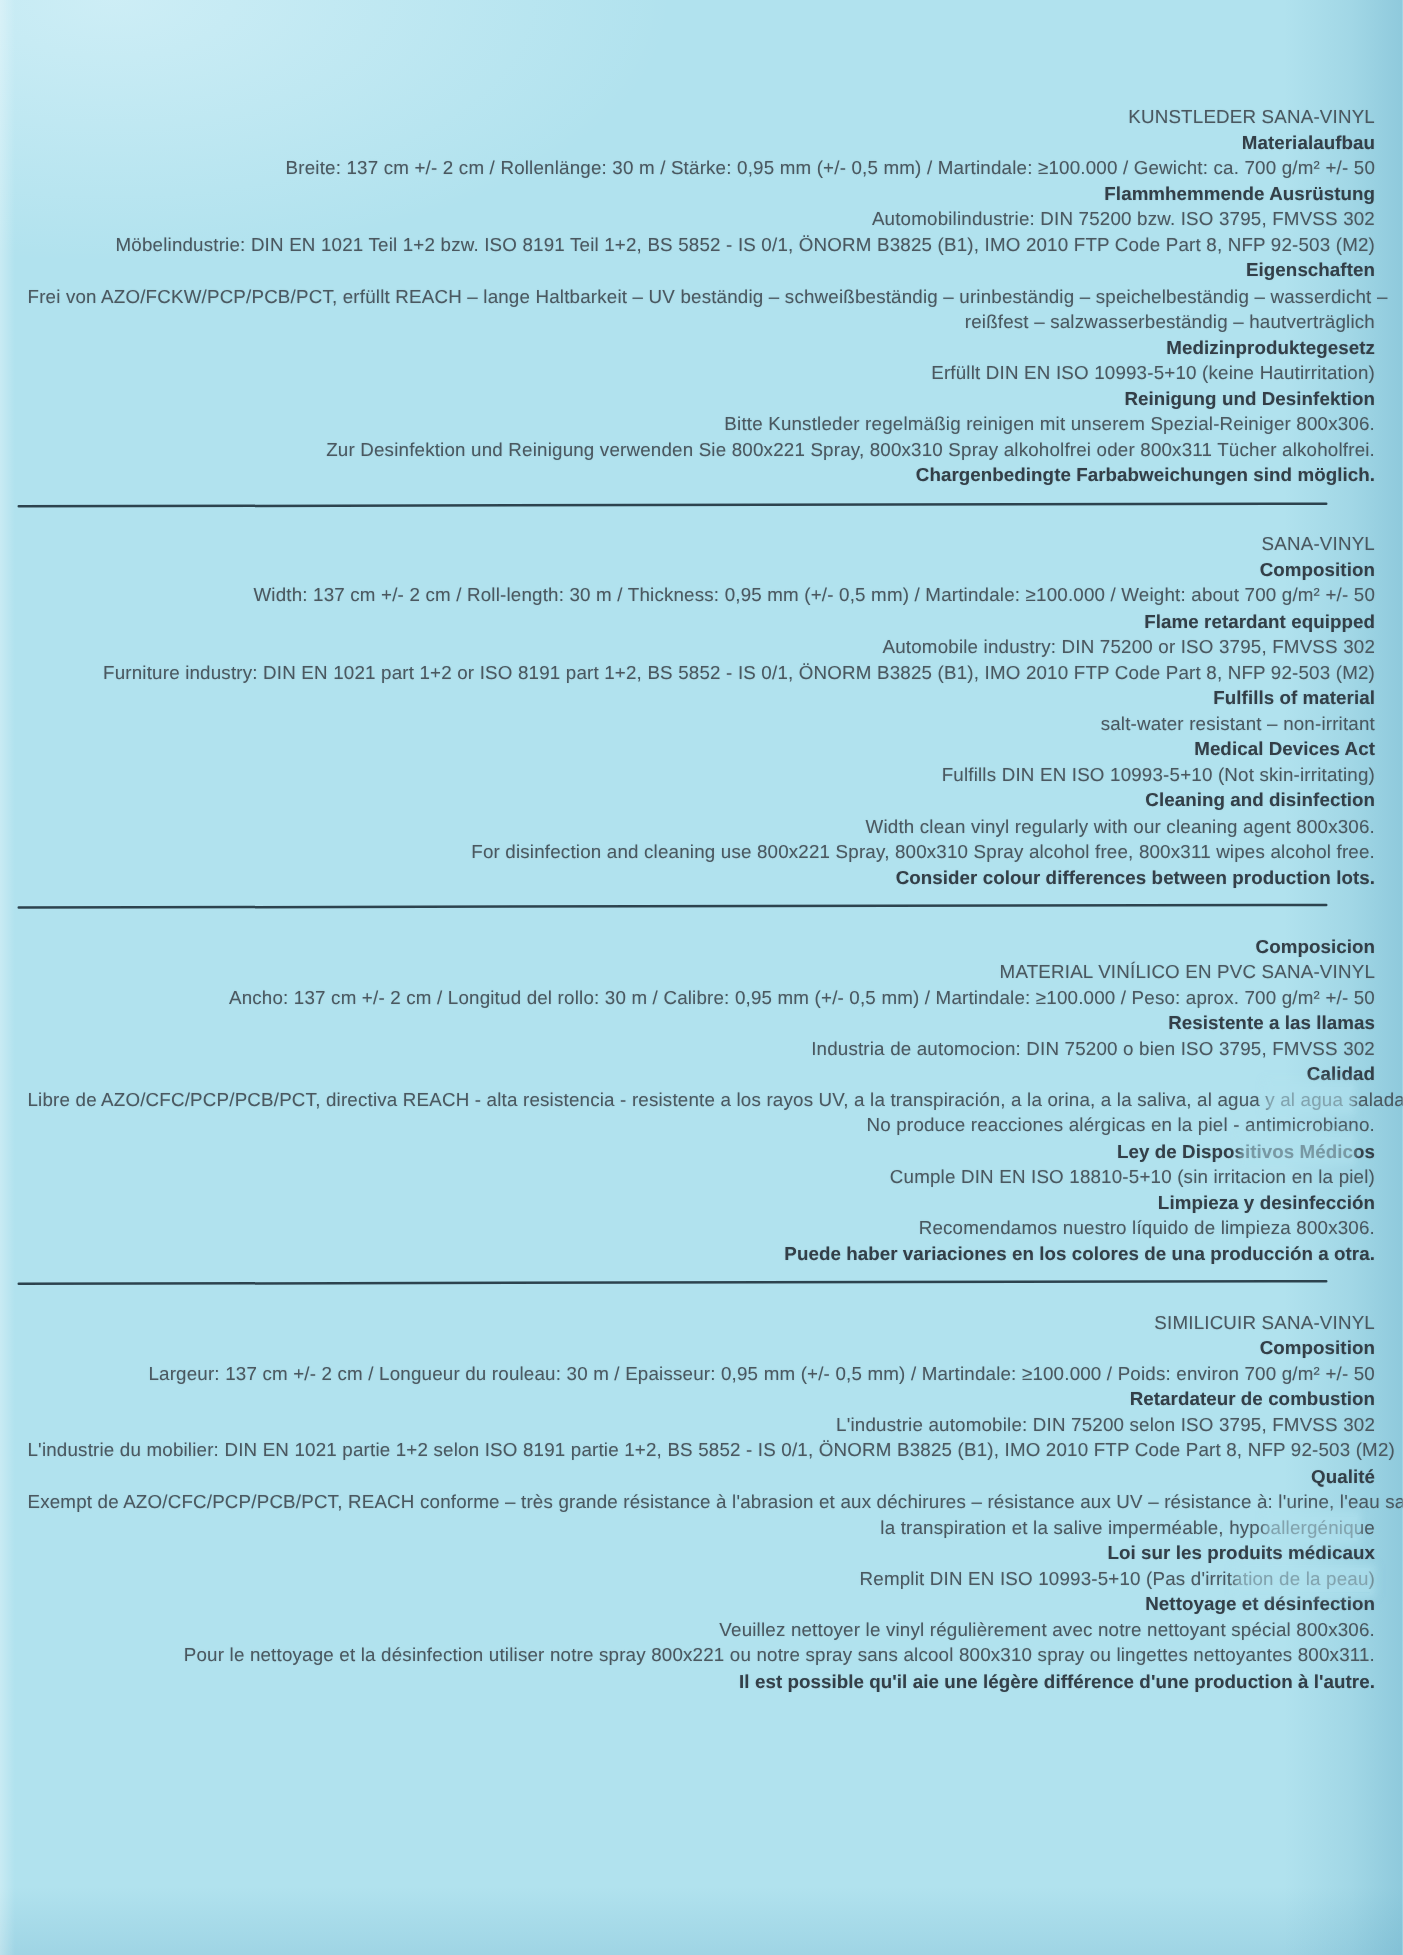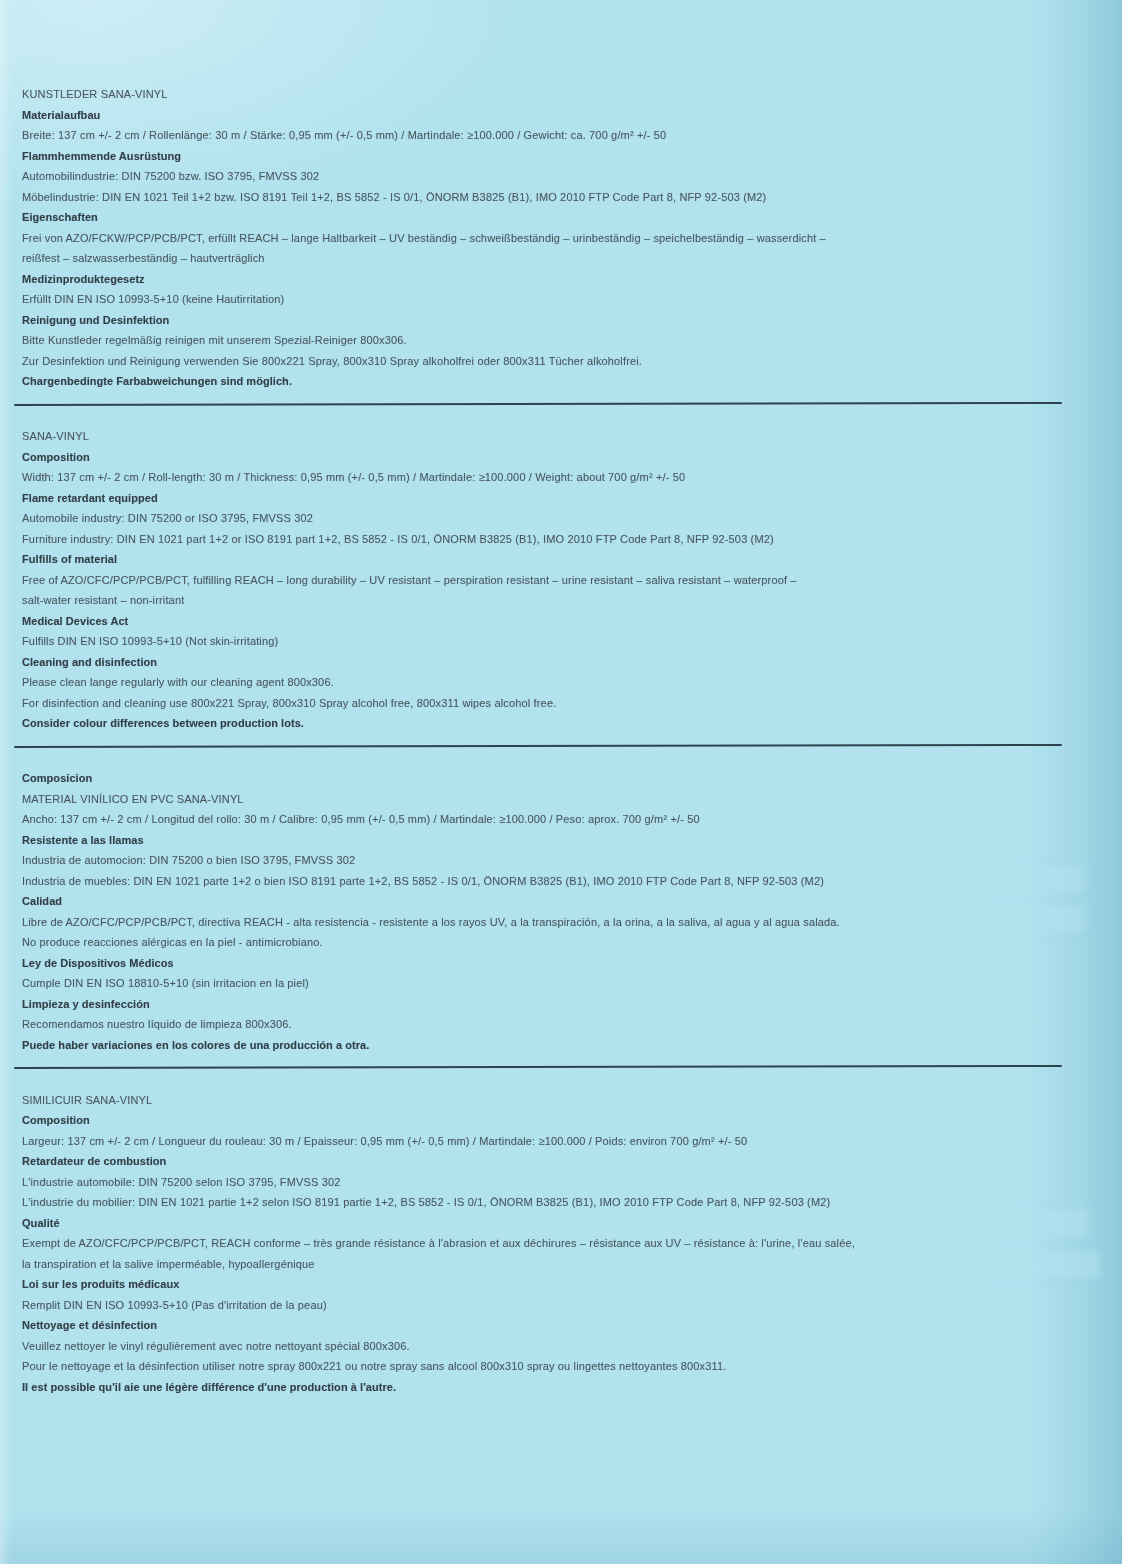--- a/index.html
+++ b/index.html
@@ -22,27 +22,28 @@
     --heading: #333f48;
     --rule: #223540;
   }
   #doc {
     position: absolute;
     left: 22px;
     top: 84px;
     right: 22px;
   }
   .line {
-    font-size: 11px;
+    font-size: 15px;
     line-height: 20.5px;
     height: 20.5px;
     white-space: nowrap;
     color: var(--text);
     letter-spacing: 0.15px;
     text-shadow: 0 0 1px rgba(74,88,96,0.28);
+    text-align: right;
   }
   .line.bold {
     font-weight: bold;
     color: var(--heading);
     letter-spacing: 0.05px;
     text-shadow: 0 0 1px rgba(51,63,72,0.25);
   }
   .line.title {
     color: var(--text);
   }
@@ -90,37 +91,35 @@
     </section>
     <div class="rule"></div>
     <section>
       <div class="line title">SANA-VINYL</div>
       <div class="line bold">Composition</div>
       <div class="line">Width: 137 cm +/- 2 cm / Roll-length: 30 m / Thickness: 0,95 mm (+/- 0,5 mm) / Martindale: ≥100.000 / Weight: about 700 g/m² +/- 50</div>
       <div class="line bold">Flame retardant equipped</div>
       <div class="line">Automobile industry: DIN 75200 or ISO 3795, FMVSS 302</div>
       <div class="line">Furniture industry: DIN EN 1021 part 1+2 or ISO 8191 part 1+2, BS 5852 - IS 0/1, ÖNORM B3825 (B1), IMO 2010 FTP Code Part 8, NFP 92-503 (M2)</div>
       <div class="line bold">Fulfills of material</div>
-      <div class="line">Free of AZO/CFC/PCP/PCB/PCT, fulfilling REACH – long durability – UV resistant – perspiration resistant – urine resistant – saliva resistant – waterproof –</div>
       <div class="line">salt-water resistant – non-irritant</div>
       <div class="line bold">Medical Devices Act</div>
       <div class="line">Fulfills DIN EN ISO 10993-5+10 (Not skin-irritating)</div>
       <div class="line bold">Cleaning and disinfection</div>
-      <div class="line">Please clean lange regularly with our cleaning agent 800x306.</div>
+      <div class="line">Width clean vinyl regularly with our cleaning agent 800x306.</div>
       <div class="line">For disinfection and cleaning use 800x221 Spray, 800x310 Spray alcohol free, 800x311 wipes alcohol free.</div>
       <div class="line bold">Consider colour differences between production lots.</div>
     </section>
     <div class="rule"></div>
     <section>
       <div class="line bold">Composicion</div>
       <div class="line title">MATERIAL VINÍLICO EN PVC SANA-VINYL</div>
       <div class="line">Ancho: 137 cm +/- 2 cm / Longitud del rollo: 30 m / Calibre: 0,95 mm (+/- 0,5 mm) / Martindale: ≥100.000 / Peso: aprox. 700 g/m² +/- 50</div>
       <div class="line bold">Resistente a las llamas</div>
       <div class="line">Industria de automocion: DIN 75200 o bien ISO 3795, FMVSS 302</div>
-      <div class="line">Industria de muebles: DIN EN 1021 parte 1+2 o bien ISO 8191 parte 1+2, BS 5852 - IS 0/1, ÖNORM B3825 (B1), IMO 2010 FTP Code Part 8, NFP 92-503 (M2)</div>
       <div class="line bold">Calidad</div>
       <div class="line">Libre de AZO/CFC/PCP/PCB/PCT, directiva REACH - alta resistencia - resistente a los rayos UV, a la transpiración, a la orina, a la saliva, al agua y al agua salada.</div>
       <div class="line">No produce reacciones alérgicas en la piel - antimicrobiano.</div>
       <div class="line bold">Ley de Dispositivos Médicos</div>
       <div class="line">Cumple DIN EN ISO 18810-5+10 (sin irritacion en la piel)</div>
       <div class="line bold">Limpieza y desinfección</div>
       <div class="line">Recomendamos nuestro líquido de limpieza 800x306.</div>
       <div class="line bold">Puede haber variaciones en los colores de una producción a otra.</div>
     </section>
     <div class="rule"></div>

